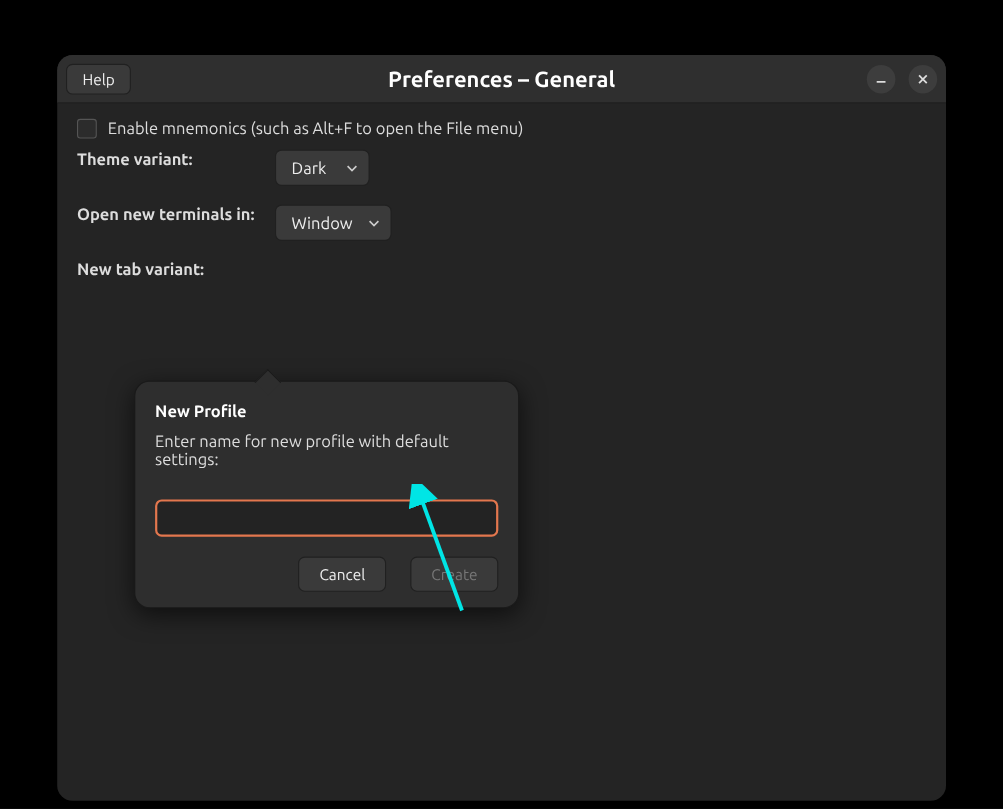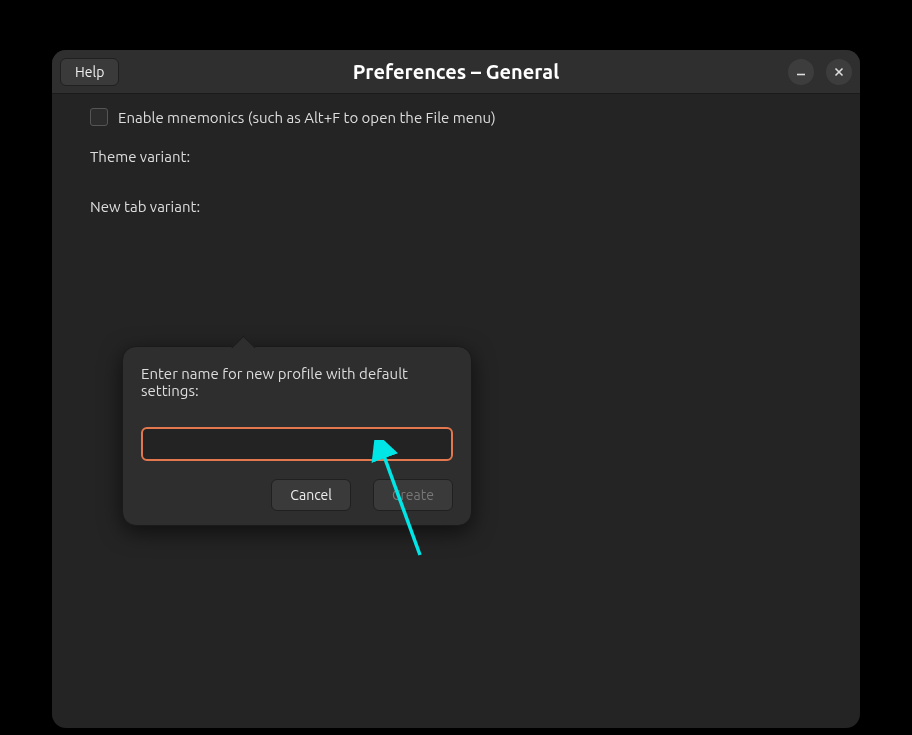--- a/index.html
+++ b/index.html
@@ -104,28 +104,27 @@
     line-height: 1;
   }
 
   .content {
     flex: 1;
     padding: 14px 18px;
     overflow: auto;
   }
   .row {
     display: flex;
-    align-items: center;
+    align-items: flex-start;
     margin-bottom: 10px;
     gap: 10px;
-    margin-left: 20px;
   }
   .row.form { min-height: 40px; }
   .lbl { color: #ddd; }
-  .form-label-col { width: 170px; }
+  .form-label-col { width: 170px; font-weight: bold; }
   .chk {
     width: 18px; height: 18px;
     border: 1px solid #555;
     border-radius: 3px;
     background: #2c2c2c;
     display: flex; align-items: center; justify-content: center;
     cursor: pointer;
     flex-shrink: 0;
   }
   .chk.checked { background: #e95420; border-color: #e95420; }
@@ -239,31 +238,47 @@
       <div class="row">
         <div class="chk">
           
         </div>
         <span class="lbl">Enable mnemonics (such as Alt+F to open the File menu)</span>
       </div>
 
 
       <div class="row form">
         <span class="lbl form-label-col">Theme variant:</span>
-      </div>
-
+        <div class="select">
+          <span>Dark</span>
+          <svg class="chev" viewBox="0 0 10 10">
+              <polyline points="1,3 5,7 9,3" fill="none" stroke="#ccc" stroke-width="1.5"></polyline>
+            </svg>
+        </div>
+      </div>
+
+      <div class="row form">
+        <span class="lbl form-label-col">Open new terminals in:</span>
+        <div class="select">
+          <span>Window</span>
+          <svg class="chev" viewBox="0 0 10 10">
+              <polyline points="1,3 5,7 9,3" fill="none" stroke="#ccc" stroke-width="1.5"></polyline>
+            </svg>
+        </div>
+      </div>
 
       <div class="row form">
         <span class="lbl form-label-col">New tab variant:</span>
       </div>
 
     </div>
   </div>
 
   <div class="popover">
+    <div class="pop-title">New Profile</div>
     <div class="pop-sub">Enter name for new profile with default settings:</div>
     <input class="pop-input" autofocus="" value="" style="">
     <div class="pop-actions">
       <button class="btn">Cancel</button>
       <button class="btn disabled">Create</button>
     </div>
   </div>
 
 </div>
 

